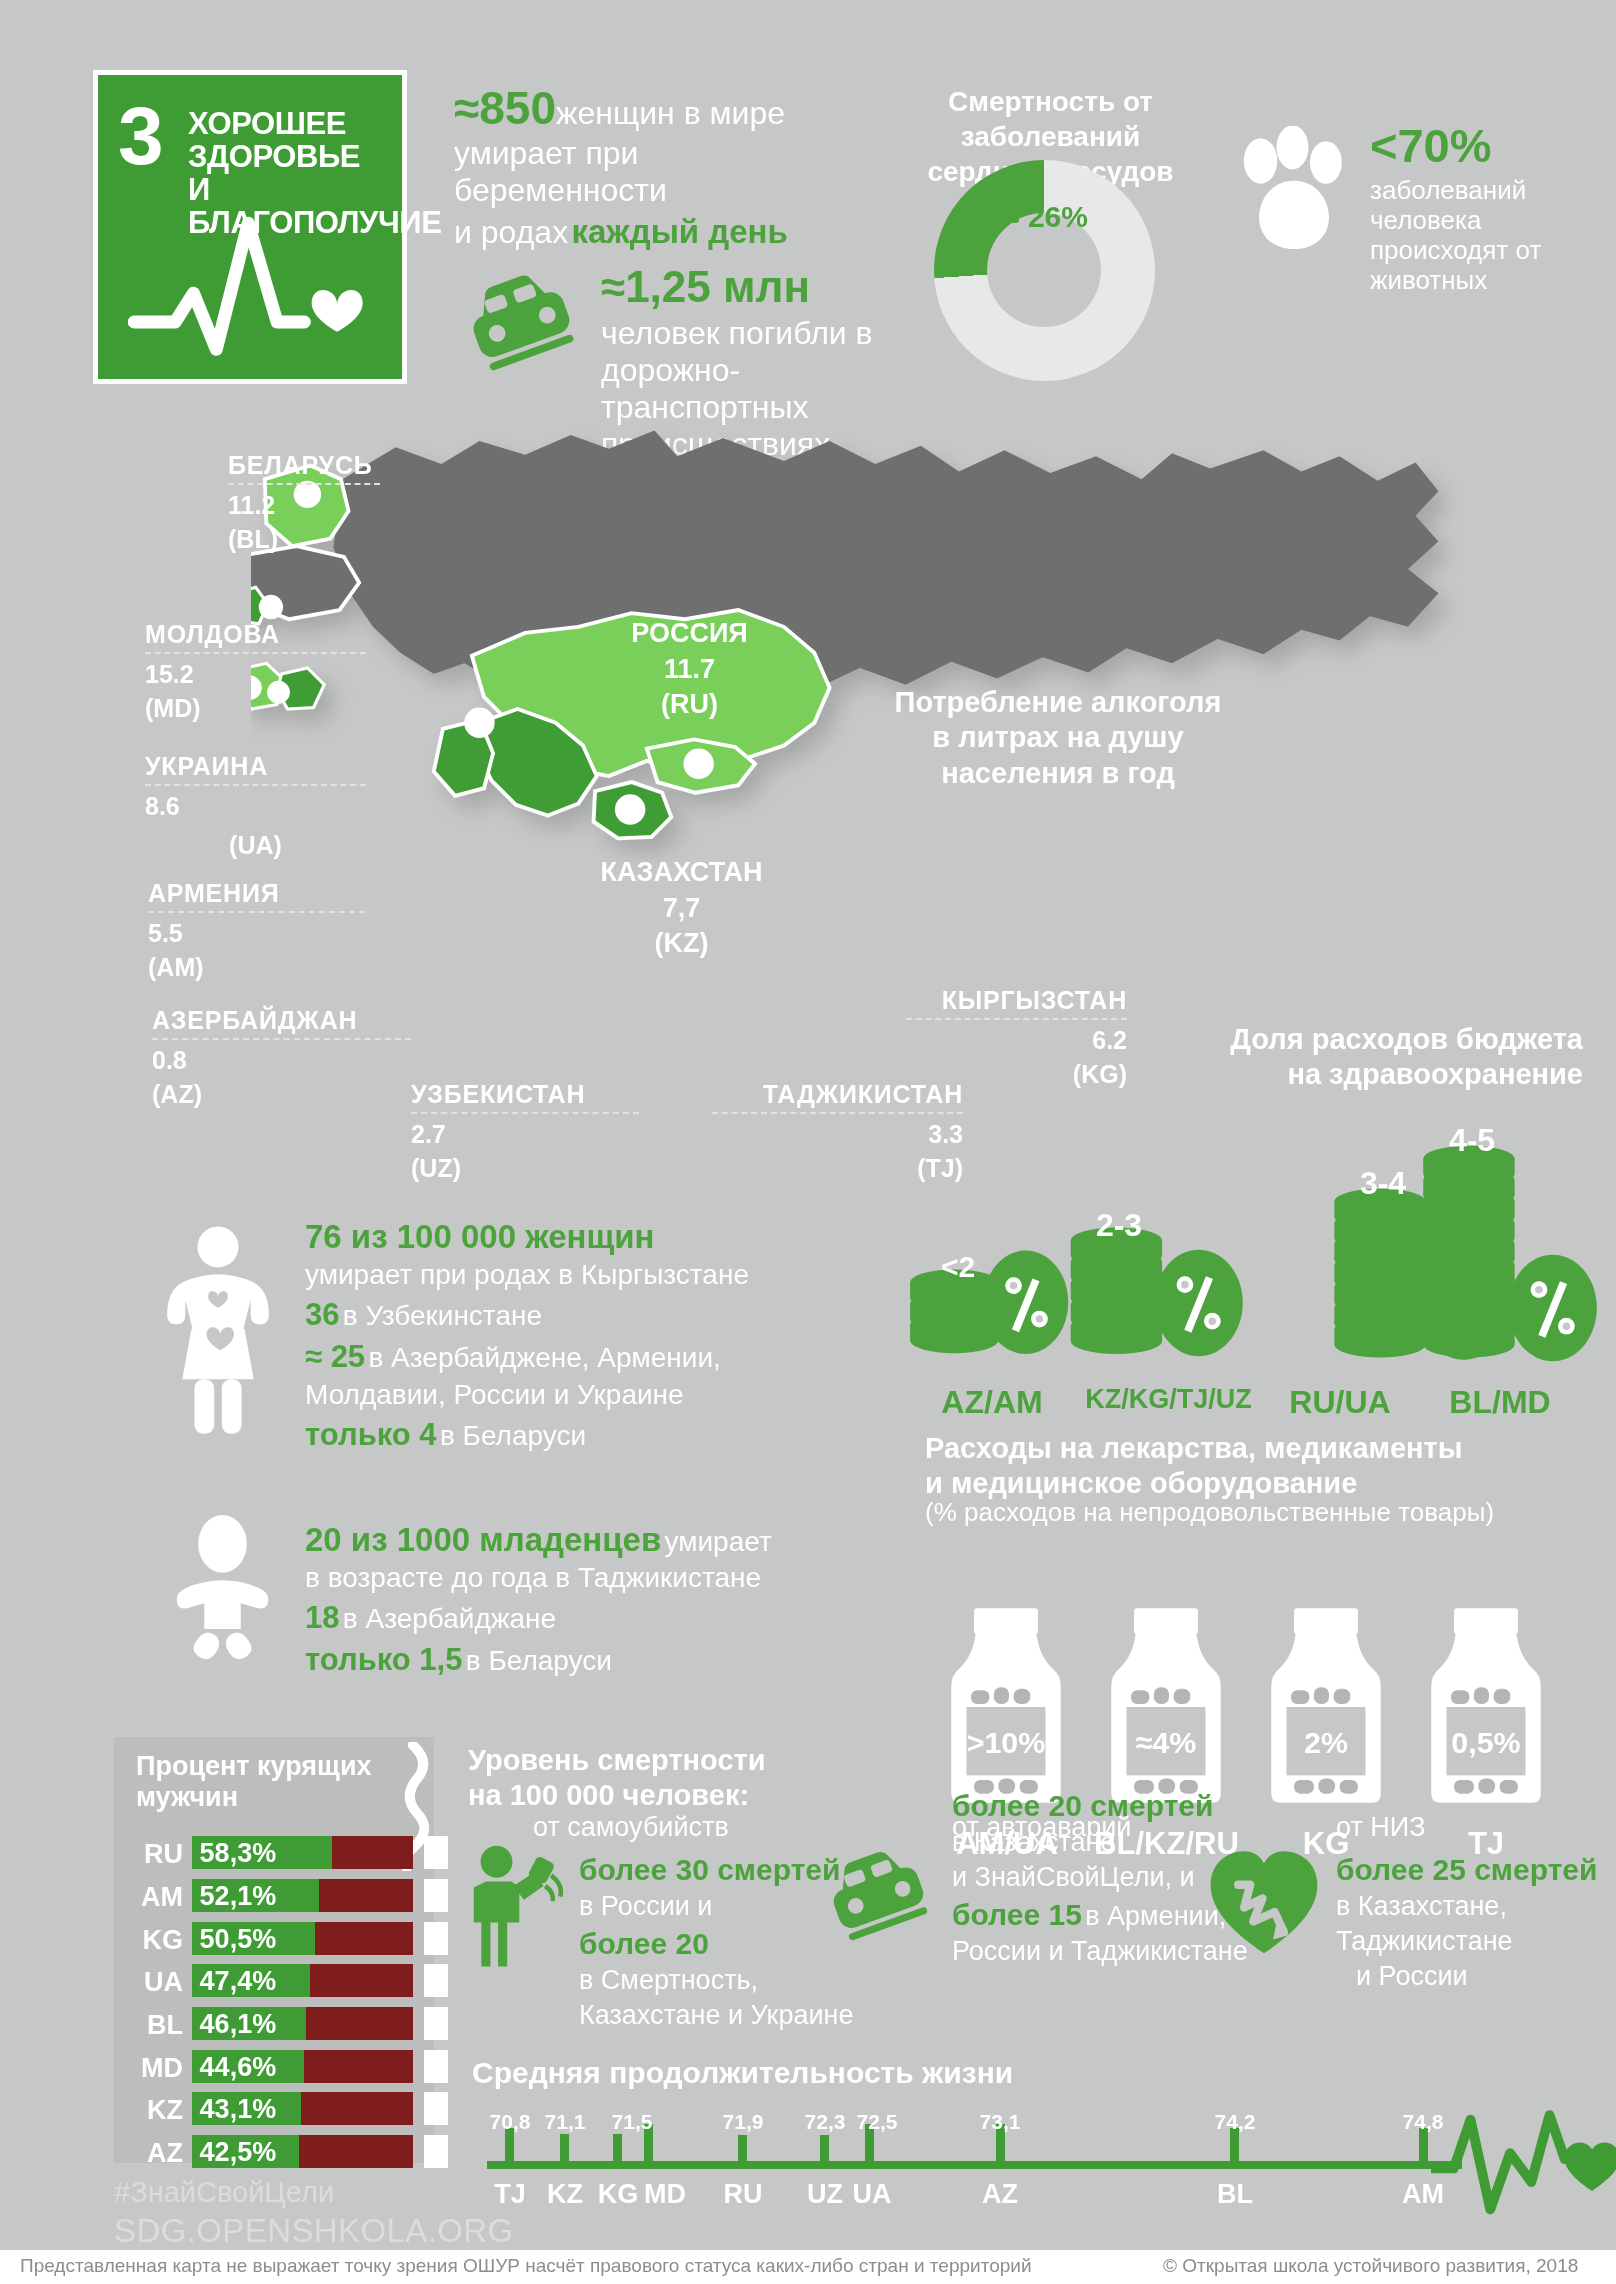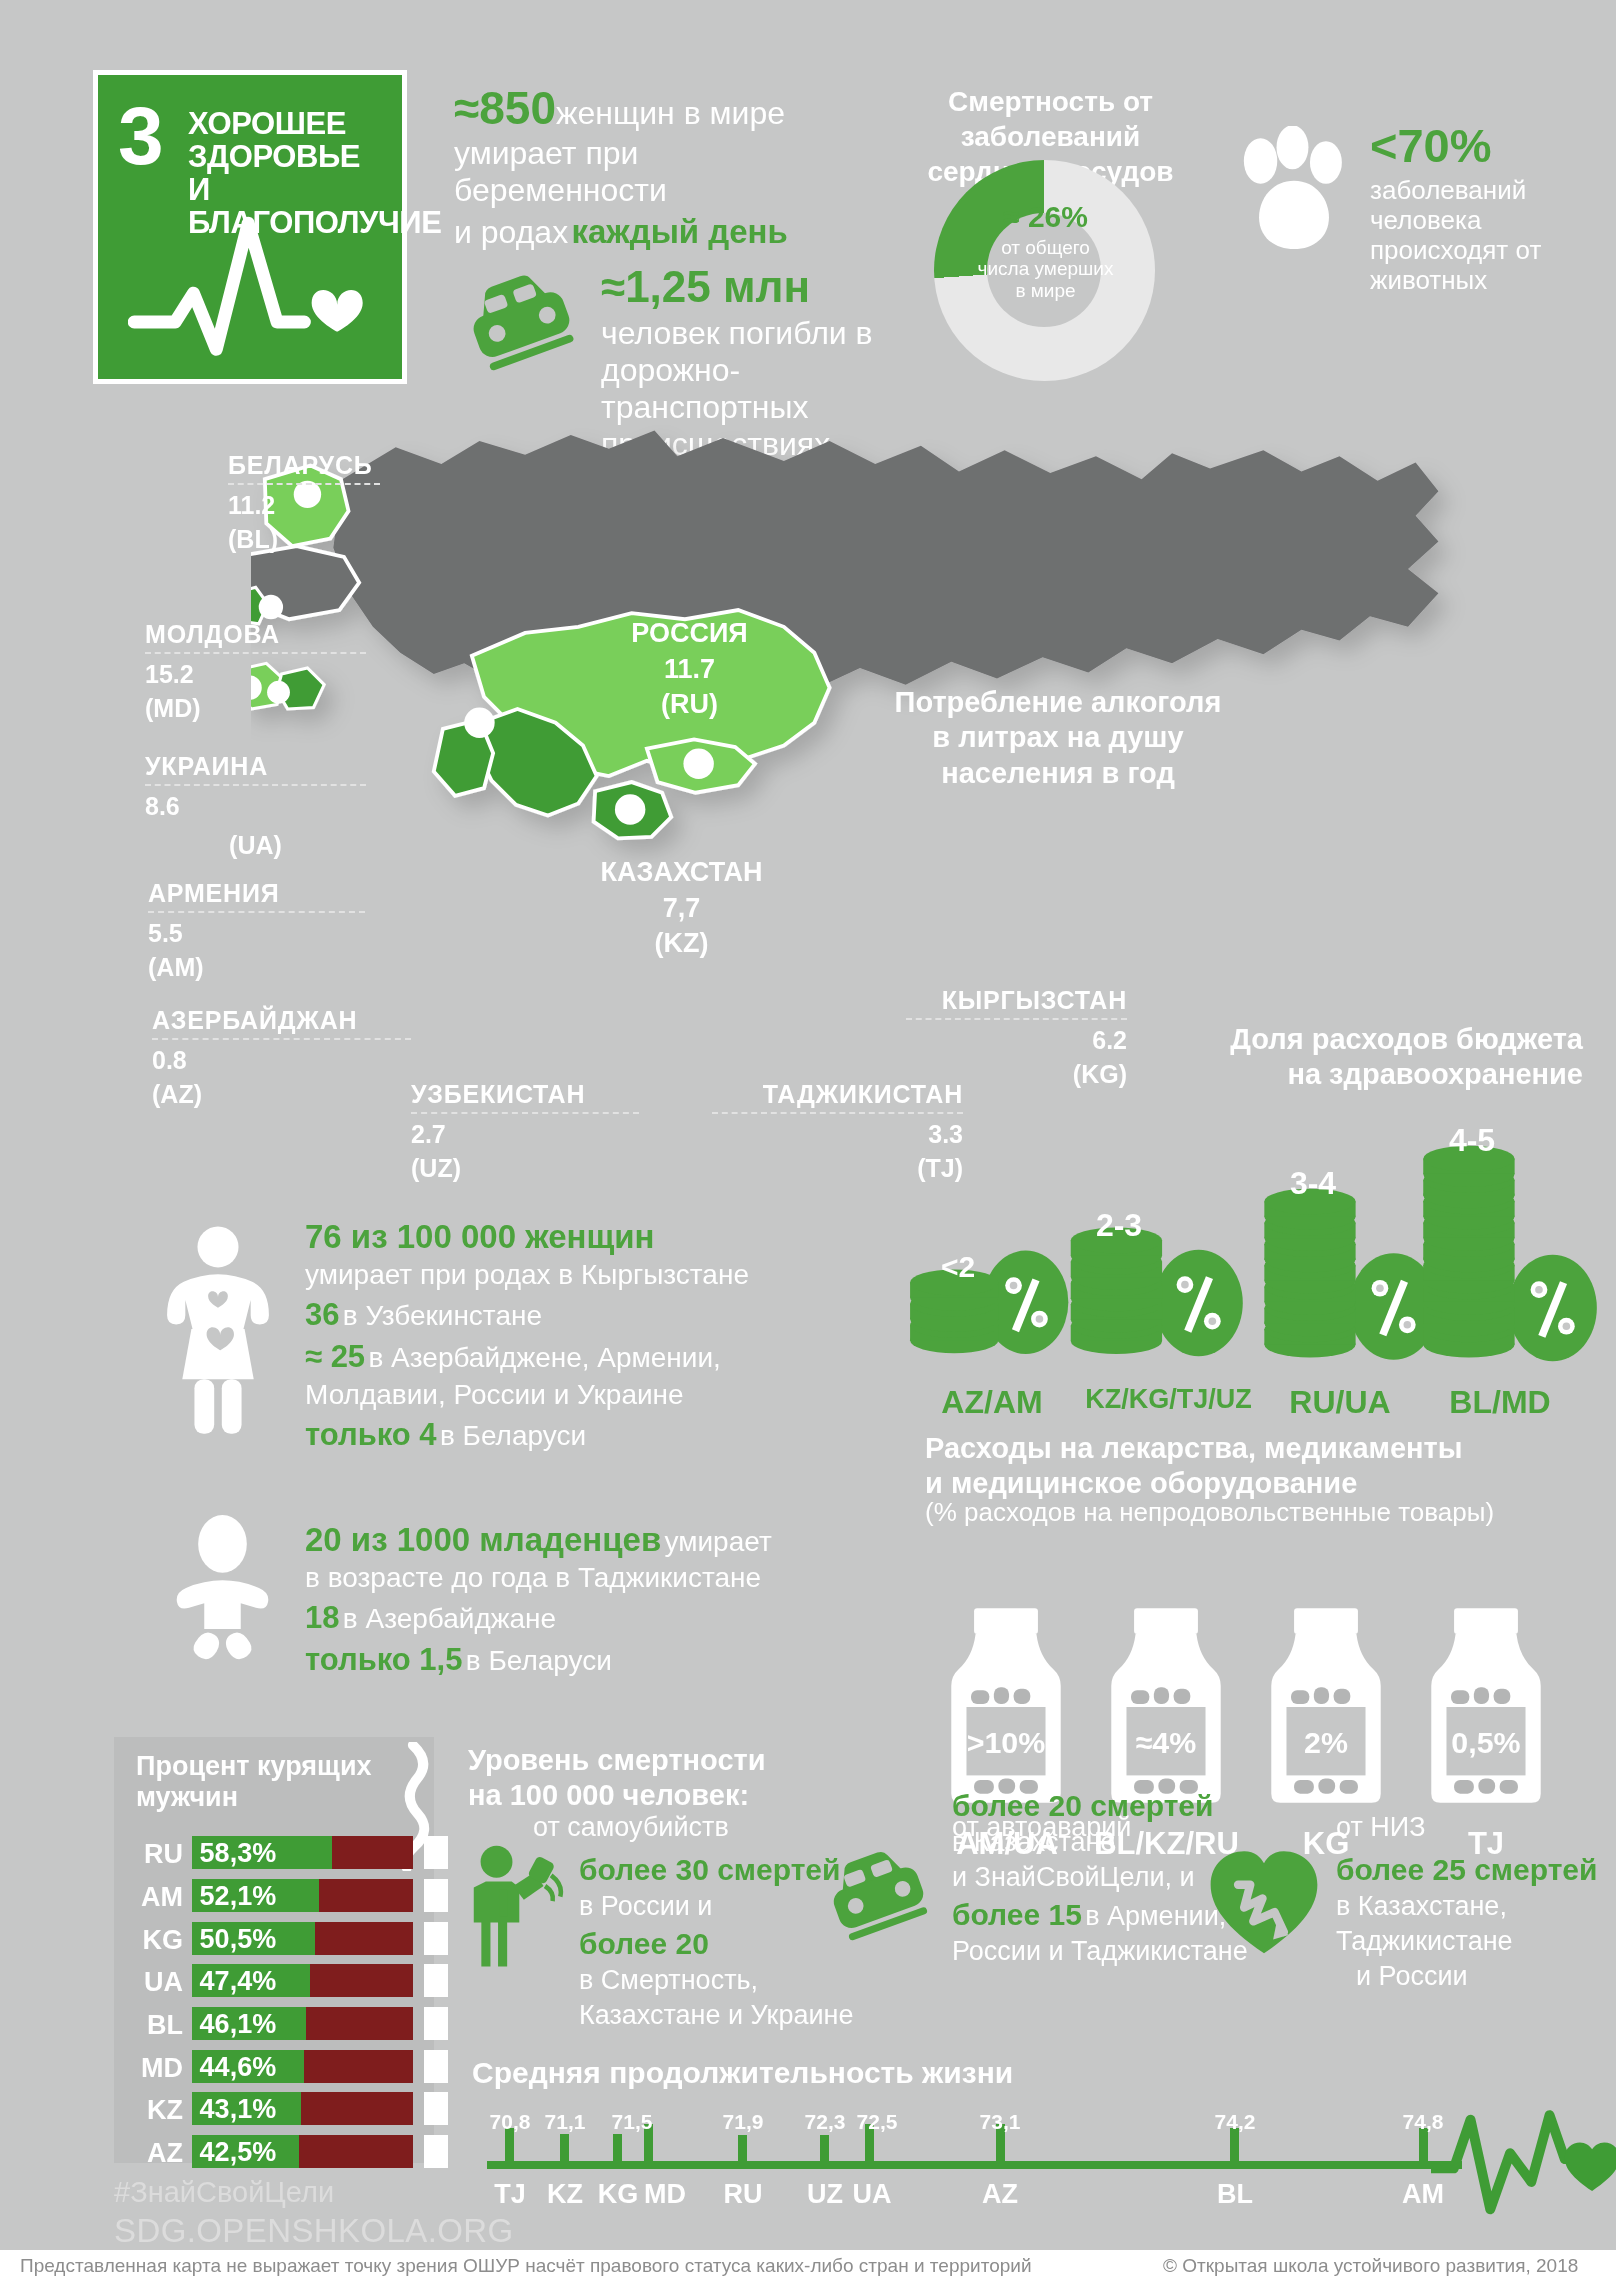--- a/index.html
+++ b/index.html
@@ -133,25 +133,20 @@
   <div class="abs" style="left:860px;top:84px;width:381px;text-align:center;">
     <div class="white b" style="font-size:28px;line-height:1.25;">Смертность от заболеваний</div>
     <div class="white b" style="font-size:28px;line-height:1.25;">сердца и сосудов</div>
   </div>
   <div class="abs" id="donut-wrap">
     <div class="dc"></div>
     <div class="hole"></div>
   </div>
   <div class="abs" id="donut-center">
     <div class="pc">≈ 26%</div>
-    <div class="sub">
-      <div>от общего</div>
-      <div>числа умерших</div>
-      <div>в мире</div>
-    </div>
   </div>
 
   <svg class="abs" style="left:1233px;top:126px;width:122px;height:133px;" viewBox="0 0 160 175">
     <g fill="#ffffff">
       <ellipse cx="36" cy="46" rx="22" ry="30"></ellipse>
       <ellipse cx="78" cy="28" rx="21" ry="29"></ellipse>
       <ellipse cx="122" cy="48" rx="21" ry="28"></ellipse>
       <path d="M80 72 c30 0 46 26 46 48 0 26-20 42-46 42 -26 0-46-16-46-42 0-22 16-48 46-48z"></path>
     </g>
   </svg>
@@ -334,21 +329,21 @@
       </g>
       <g fill="#c6c7c7">
           <circle cx="168" cy="190" r="5"></circle>
           <circle cx="204" cy="238" r="5"></circle>
         </g>
     </svg>
     <div class="abs b" style="left:18px;top:67px;width:88px;text-align:center;color:#fff;font-size:32px;">2-3</div>
   </div>
   <div class="abs b" style="left:1043px;top:1384px;width:251px;text-align:center;color:#4ca33d;font-size:27px;">KZ/KG/TJ/UZ</div>
 
-  <div class="abs" style="left:1249px;top:1089px;width:198px;height:289px;">
+  <div class="abs" style="left:1319px;top:1089px;width:198px;height:289px;">
     <svg viewBox="0 0 260 380" width="198" height="289">
       <g fill="#4ca33d">
         <ellipse cx="190" cy="286" rx="58" ry="70"></ellipse>
         <g>
           <ellipse cx="80" cy="336" rx="60" ry="17"></ellipse>
             <rect x="20" y="316" width="120" height="20"></rect>
           <ellipse cx="80" cy="316" rx="60" ry="17"></ellipse>
           <ellipse cx="80" cy="308" rx="60" ry="17"></ellipse>
             <rect x="20" y="288" width="120" height="20"></rect>
           <ellipse cx="80" cy="288" rx="60" ry="17"></ellipse>

